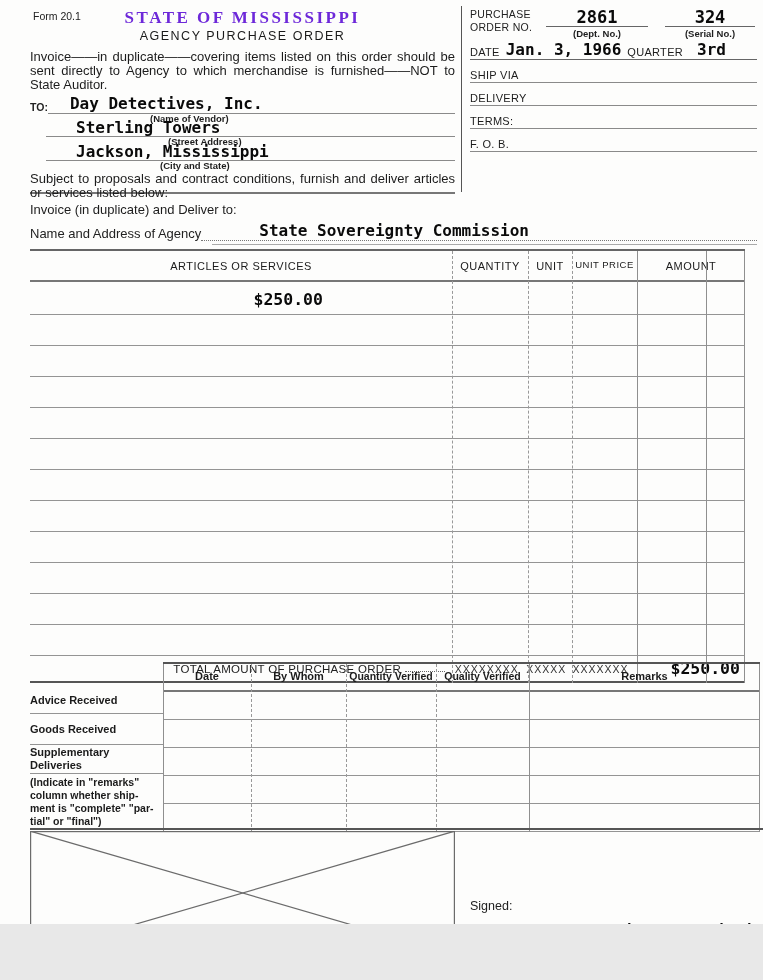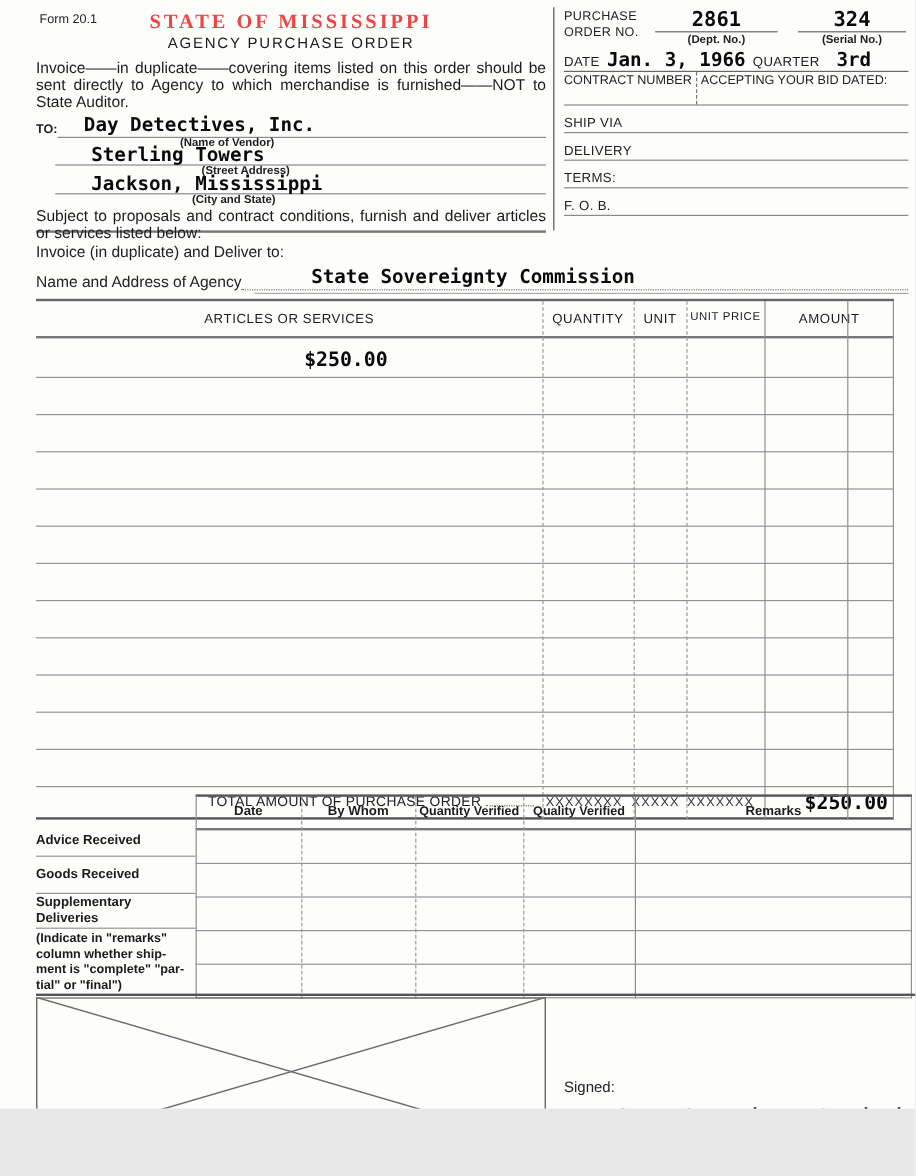--- a/index.html
+++ b/index.html
@@ -10,21 +10,21 @@
   }
   
   .typed{font-family:"DejaVu Sans Mono",monospace;font-weight:bold;color:#0a0a0a;}
   .small-label{font-size:9.5px;font-weight:bold;color:#1d1d1d;line-height:1;}
   .field-label{font-size:11px;color:#1c1c1c;letter-spacing:.3px;}
   
   .top-left{position:absolute;left:30px;top:6px;width:425px;height:186px;border-bottom:2px solid #777;}
   .top-divider{position:absolute;left:461px;top:6px;height:186px;border-left:1px solid #555;}
   .form-number{position:absolute;left:3px;top:4px;font-size:10.5px;color:#222;}
   .title-block{text-align:center;padding-top:2px;}
-  .page-title{font-family:"Liberation Serif",serif;font-size:17px;letter-spacing:2.5px;font-weight:600;color:#ef4444;}
+  .page-title{font-family:"Liberation Serif",serif;font-size:17px;letter-spacing:2.5px;font-weight:600;color:#6d28d9;}
   .page-subtitle{font-size:12.5px;letter-spacing:1.5px;color:#1a1a1a;margin-top:1px;}
   .invoice-note{font-size:13px;line-height:14.2px;text-align:justify;margin-top:7px;color:#1c1c1c;}
   .to-row{display:flex;align-items:flex-end;margin-top:2px;}
   .to-label{font-size:10.5px;font-weight:bold;padding-bottom:1px;}
   .to-line{flex:1;border-bottom:1px solid #8a8a8a;}
   .vendor-name{font-size:16px;margin-left:22px;line-height:17px;}
   .sub-label-row{margin:0 0 0 120px;}
   .vendor-line{border-bottom:1px solid #8a8a8a;margin-left:16px;margin-top:-3px;}
   .vendor-street,.vendor-city{font-size:16px;margin-left:30px;line-height:16px;}
   .subject-note{font-size:13px;line-height:14.2px;text-align:justify;margin-top:2px;color:#1c1c1c;}
@@ -147,24 +147,20 @@
       </div>
     </div>
 
     <div class="date-row">
       <span class="field-label">DATE</span>
       <span class="typed date-value">Jan. 3, 1966</span>
       <span class="field-label">QUARTER</span>
       <span class="typed quarter-value">3rd</span>
     </div>
 
-    <div class="contract-row">
-      <div class="contract-cell">CONTRACT NUMBER</div>
-      <div class="bid-cell">ACCEPTING YOUR BID DATED:</div>
-    </div>
 
     <div class="fill-row">
       <span class="field-label">SHIP VIA</span>
     </div>
     <div class="fill-row">
       <span class="field-label">DELIVERY</span>
     </div>
     <div class="fill-row">
       <span class="field-label">TERMS:</span>
     </div>

